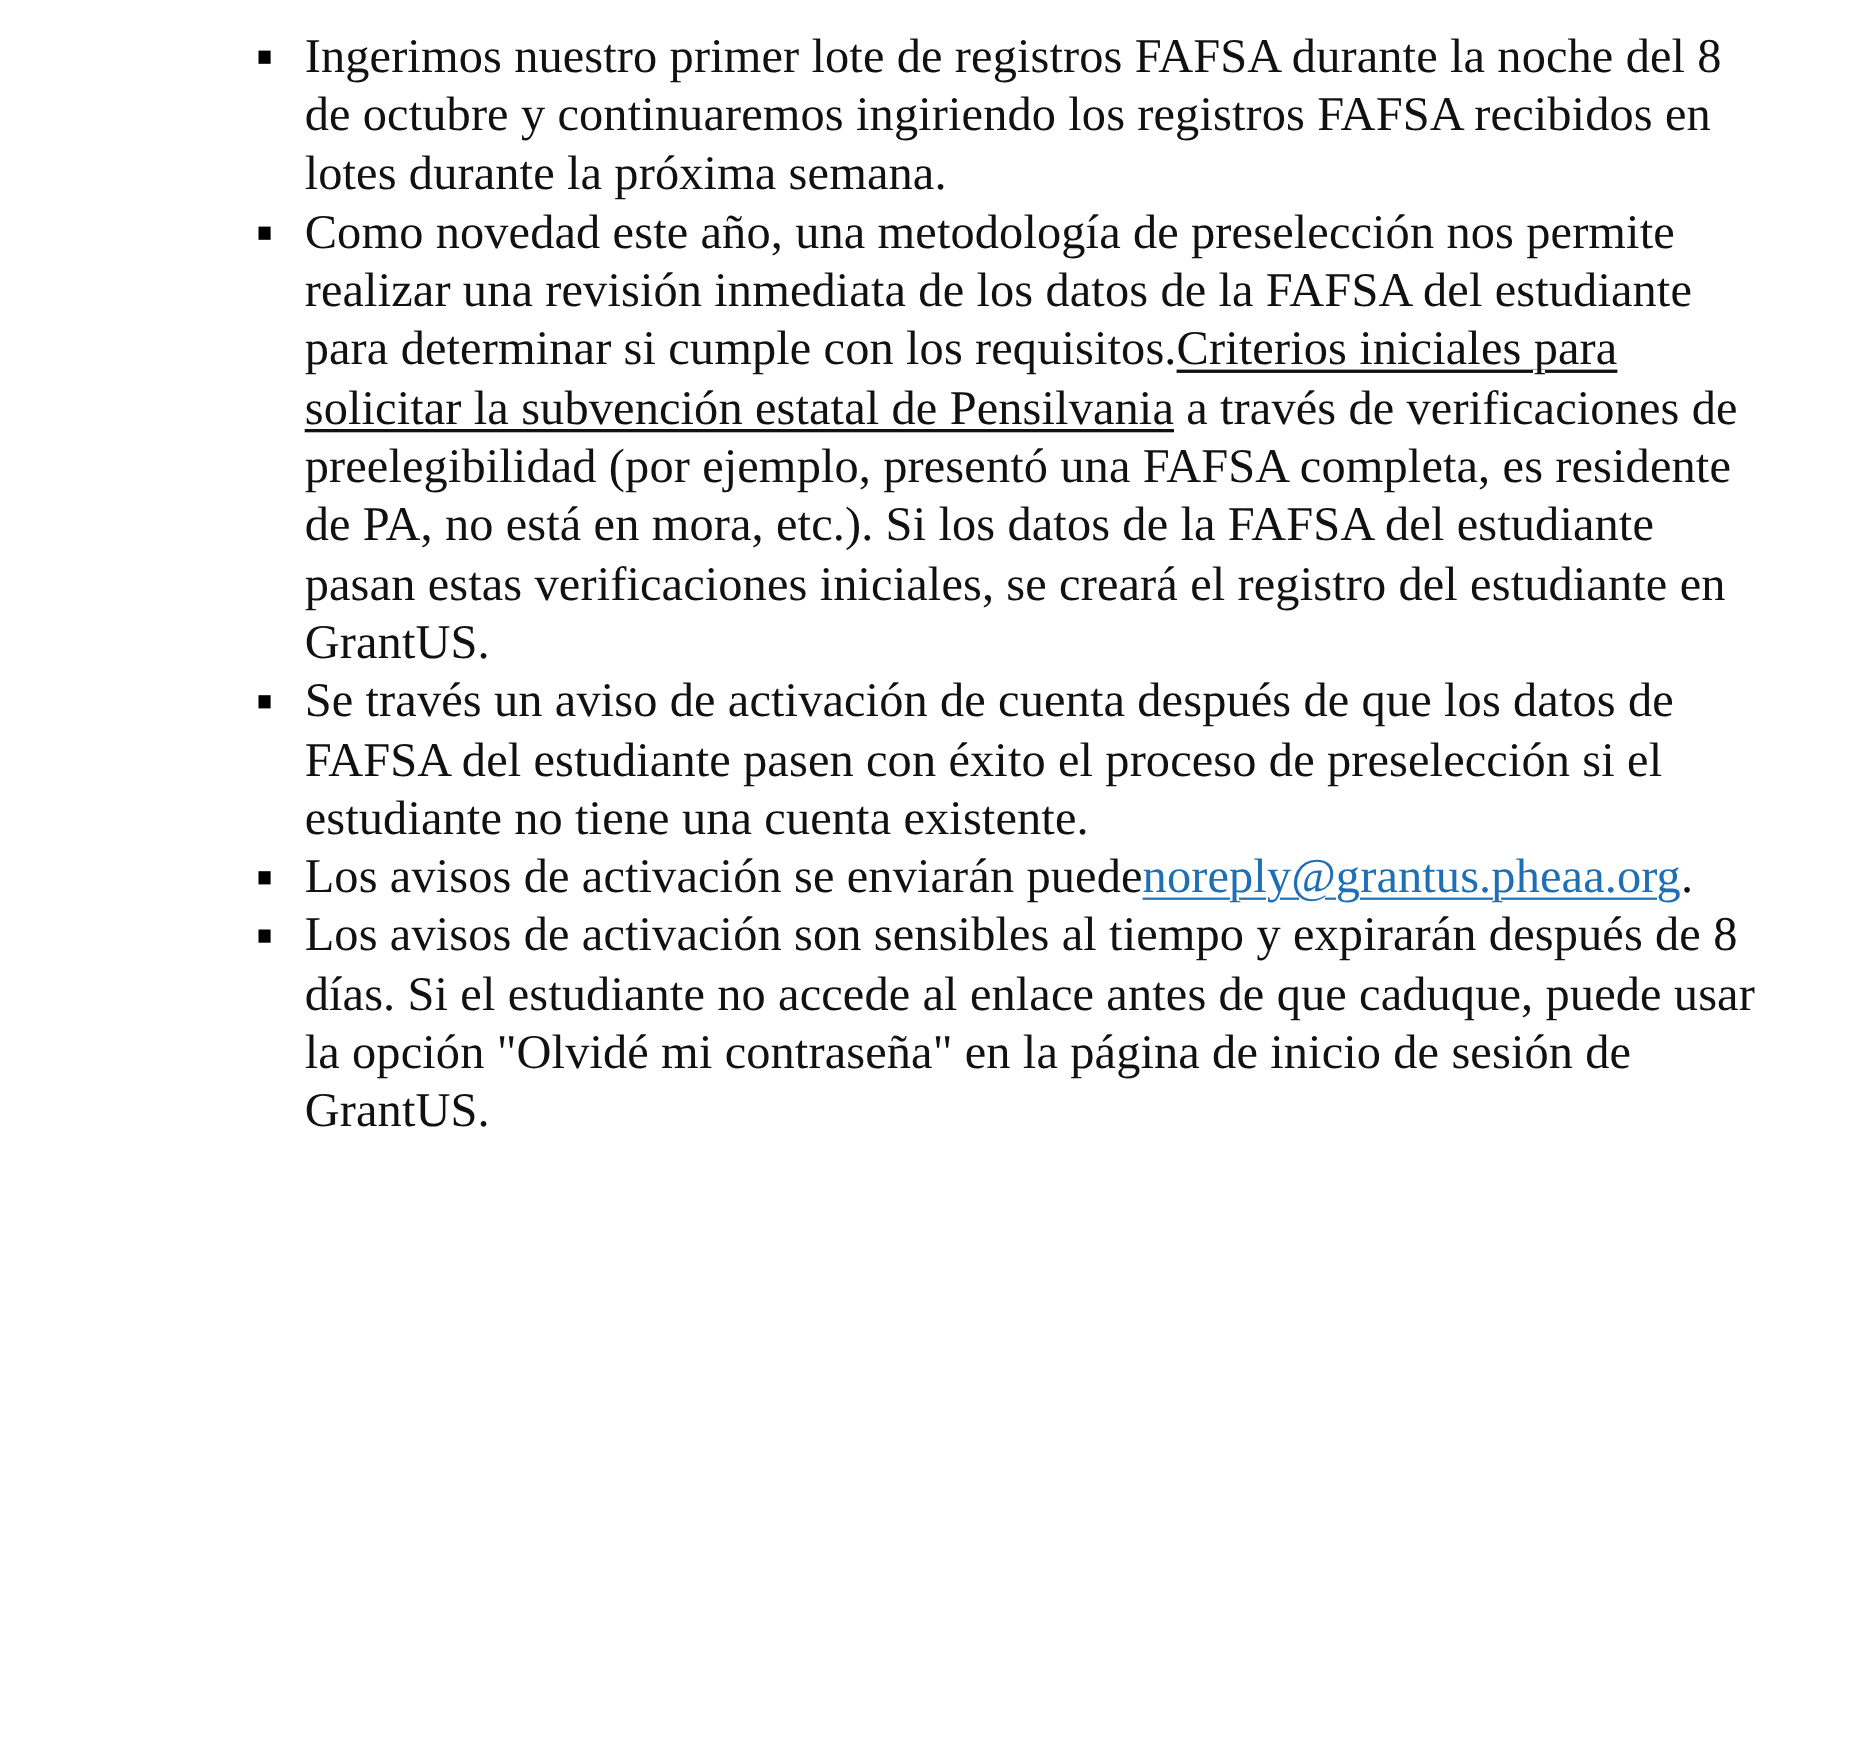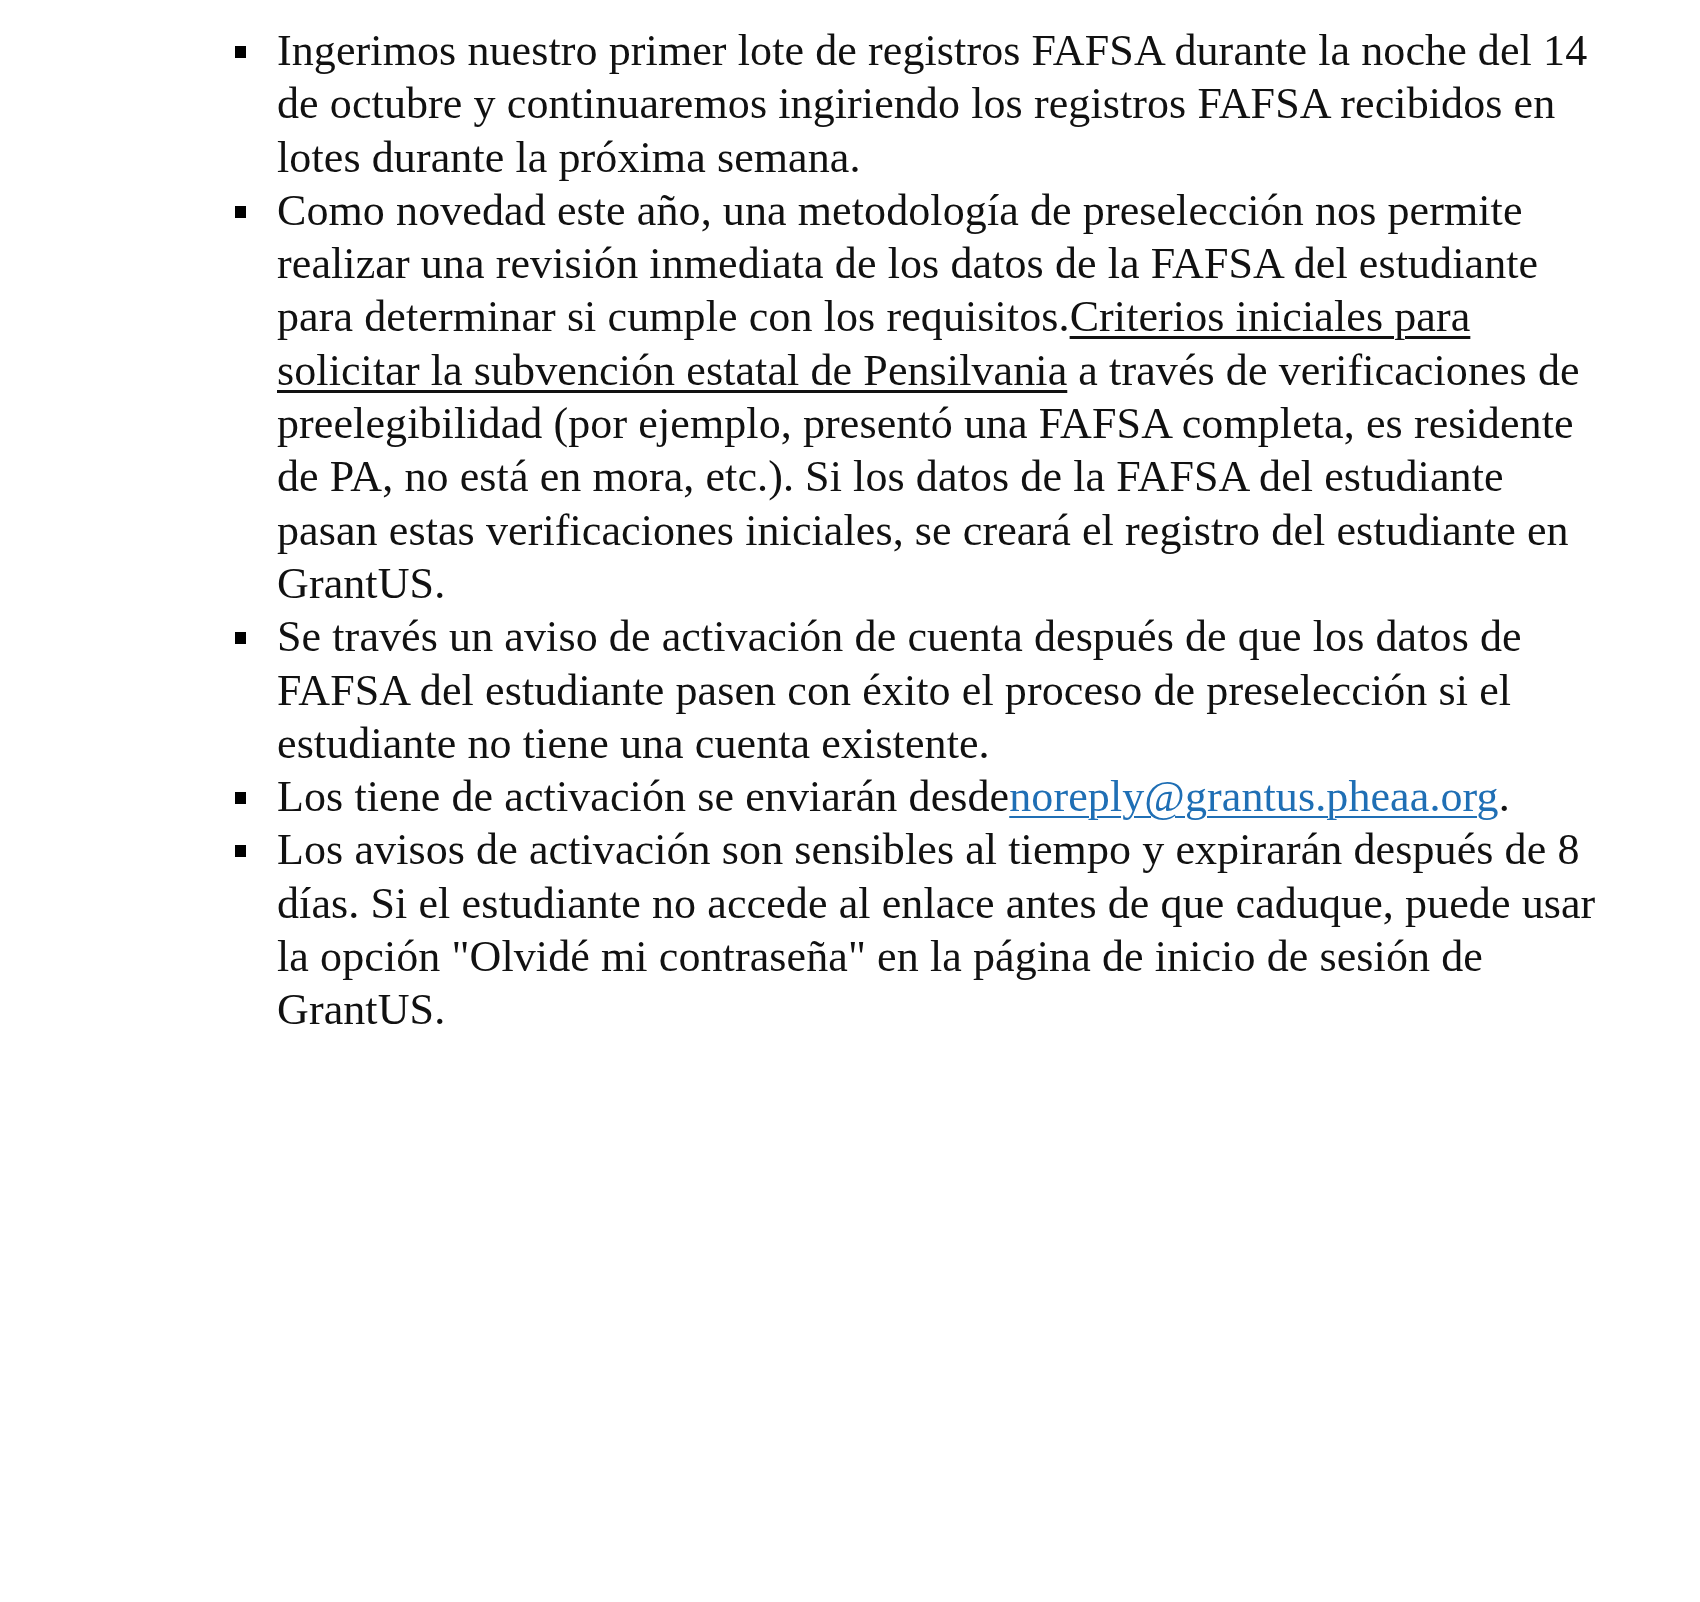--- a/index.html
+++ b/index.html
@@ -64,36 +64,36 @@
     }
   </style>
 </head>
 <body>
 
 <div class="page">
   <ul class="bullets">
 
     <li>
       <span class="bullet-mark"></span>
-      <span class="text">Ingerimos nuestro primer lote de registros FAFSA durante la noche del 14 de octubre y continuaremos ingiriendo los registros FAFSA recibidos en lotes durante la próxima semana.</span>
+      <span class="text">Ingerimos nuestro primer lote de registros FAFSA durante la noche del 8 de octubre y continuaremos ingiriendo los registros FAFSA recibidos en lotes durante la próxima semana.</span>
     </li>
 
     <li>
       <span class="bullet-mark"></span>
       <span class="text">Como novedad este año, una metodología de preselección nos permite realizar una revisión inmediata de los datos de la FAFSA del estudiante para determinar si cumple con los requisitos.</span><a class="doc-link">Criterios iniciales para solicitar la subvención estatal de Pensilvania</a><span class="text"> a través de verificaciones de preelegibilidad (por ejemplo, presentó una FAFSA completa, es residente de PA, no está en mora, etc.). Si los datos de la FAFSA del estudiante pasan estas verificaciones iniciales, se creará el registro del estudiante en GrantUS.</span>
     </li>
 
     <li>
       <span class="bullet-mark"></span>
       <span class="text">Se través un aviso de activación de cuenta después de que los datos de FAFSA del estudiante pasen con éxito el proceso de preselección si el estudiante no tiene una cuenta existente.</span>
     </li>
 
     <li>
       <span class="bullet-mark"></span>
-      <span class="text">Los tiene de activación se enviarán desde</span><a class="email-link">noreply@grantus.pheaa.org</a><span class="text">.</span>
+      <span class="text">Los avisos de activación se enviarán puede</span><a class="email-link">noreply@grantus.pheaa.org</a><span class="text">.</span>
     </li>
 
     <li>
       <span class="bullet-mark"></span>
       <span class="text">Los avisos de activación son sensibles al tiempo y expirarán después de 8 días. Si el estudiante no accede al enlace antes de que caduque, puede usar la opción "Olvidé mi contraseña" en la página de inicio de sesión de GrantUS.</span>
     </li>
 
 
   </ul>
 </div>

